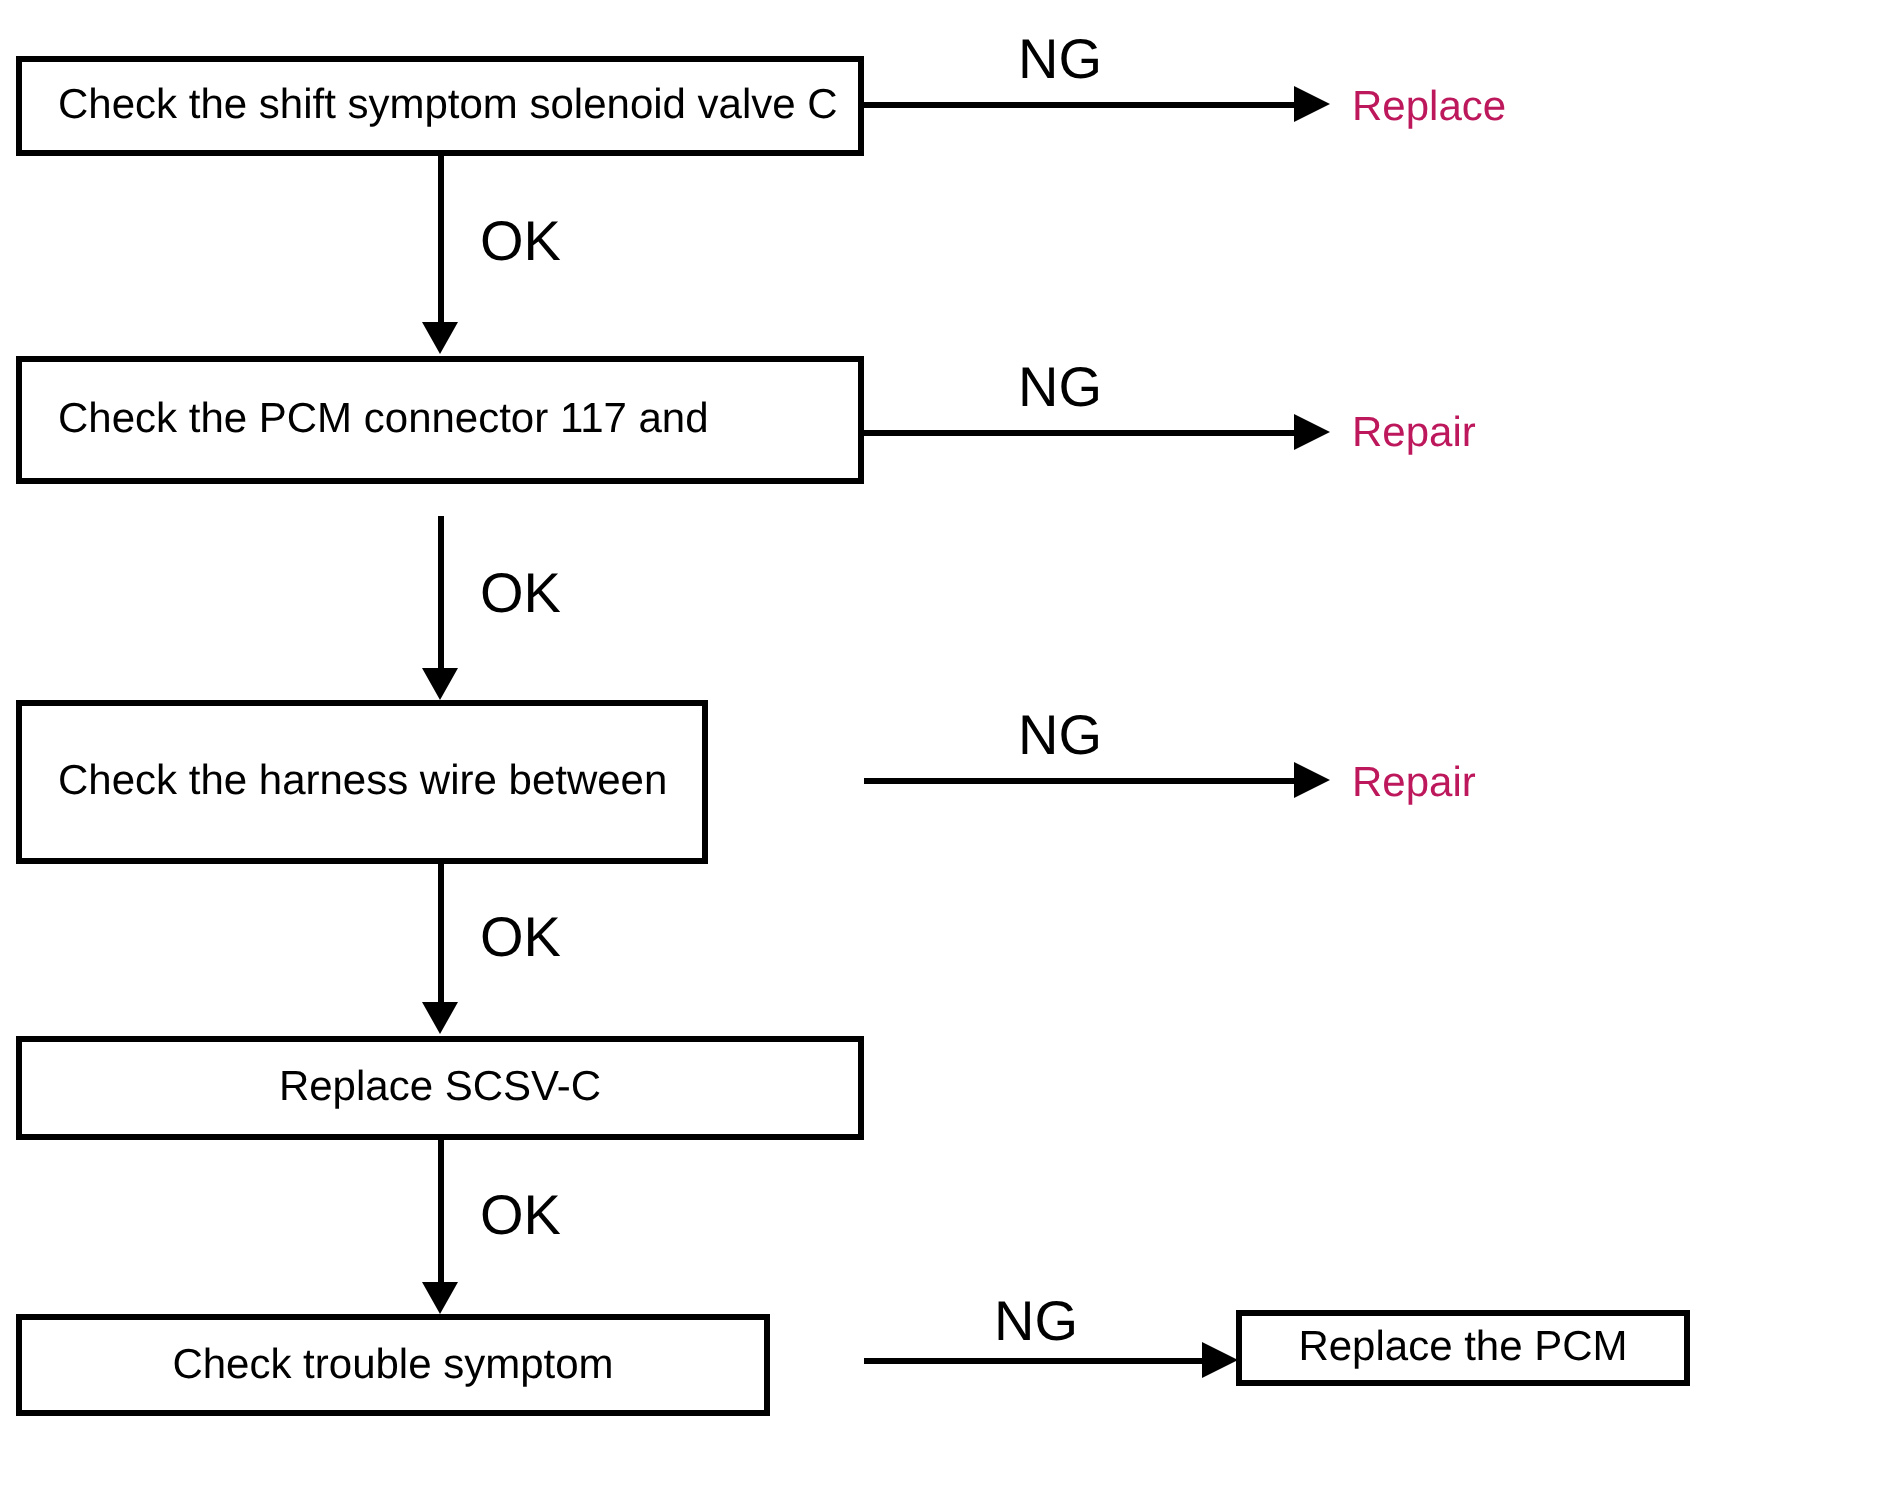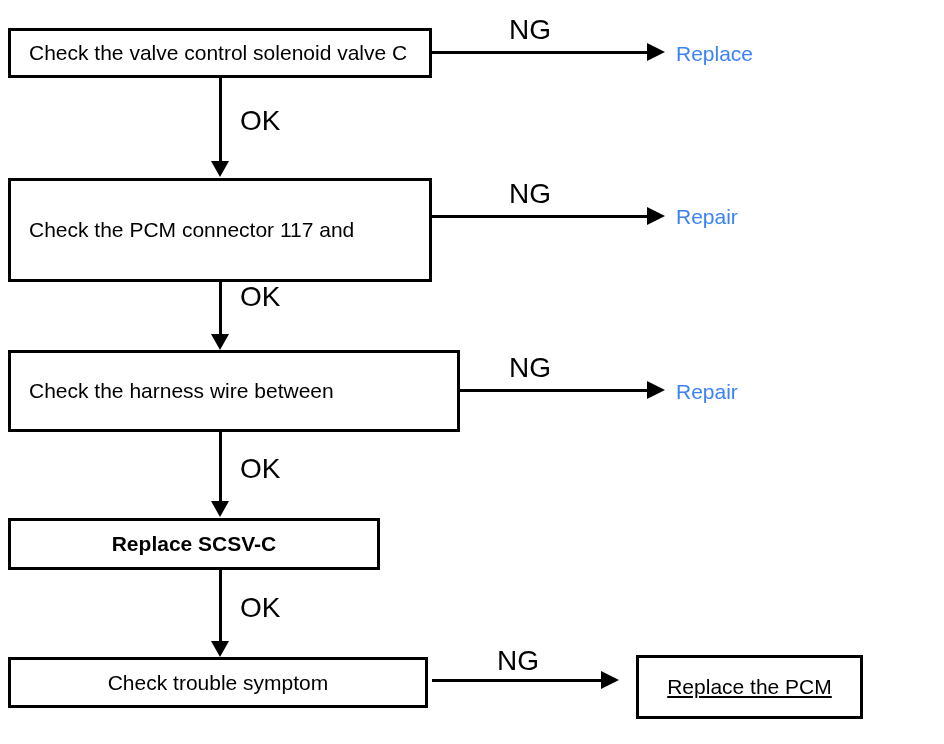--- a/index.html
+++ b/index.html
@@ -39,21 +39,21 @@
     padding-left: 18px;
   }
   .node.align-center .node-line {
     text-align: center;
   }
   .term-label {
     position: absolute;
     font-size: 21px;
     line-height: 24px;
     white-space: pre;
-    color: #3b82f6;
+    color: #be185d;
     z-index: 3;
   }
   .edge-label {
     position: absolute;
     font-size: 28px;
     line-height: 22px;
     white-space: pre;
     color: #000000;
     z-index: 4;
   }
@@ -88,40 +88,40 @@
     border-left: 18px solid #000000;
     z-index: 2;
   }
 </style>
 </head>
 <body>
 
 <div id="canvas">
 
   <div class="node align-left" style="left:8px; top:28px; width:424px; height:50px;">
-    <div class="node-line">Check the valve control solenoid valve C</div>
+    <div class="node-line">Check the shift symptom solenoid valve C</div>
   </div>
 
-  <div class="node align-left" style="left:8px; top:178px; width:424px; height:104px;">
+  <div class="node align-left" style="left:8px; top:178px; width:424px; height:64px;">
     <div class="node-line">Check the PCM connector 117 and</div>
   </div>
 
-  <div class="node align-left" style="left:8px; top:350px; width:452px; height:82px;">
+  <div class="node align-left" style="left:8px; top:350px; width:346px; height:82px;">
     <div class="node-line">Check the harness wire between</div>
   </div>
 
-  <div class="node align-center" style="left:8px; top:518px; width:372px; height:52px;font-weight:bold;">
+  <div class="node align-center" style="left:8px; top:518px; width:424px; height:52px;">
     <div class="node-line">Replace SCSV-C</div>
   </div>
 
-  <div class="node align-center" style="left:8px; top:657px; width:420px; height:51px;">
+  <div class="node align-center" style="left:8px; top:657px; width:377px; height:51px;">
     <div class="node-line">Check trouble symptom</div>
   </div>
 
-  <div class="node align-center" style="left:636px; top:655px; width:227px; height:64px;text-decoration:underline;">
+  <div class="node align-center" style="left:618px; top:655px; width:227px; height:38px;">
     <div class="node-line">Replace the PCM</div>
   </div>
 
   <div class="vline" style="left:219px; top:78px; height:86px;"></div>
   <div class="arrow-down" style="left:211px; top:161px;"></div>
 
   <div class="vline" style="left:219px; top:258px; height:78px;"></div>
   <div class="arrow-down" style="left:211px; top:334px;"></div>
 
   <div class="vline" style="left:219px; top:432px; height:70px;"></div>

